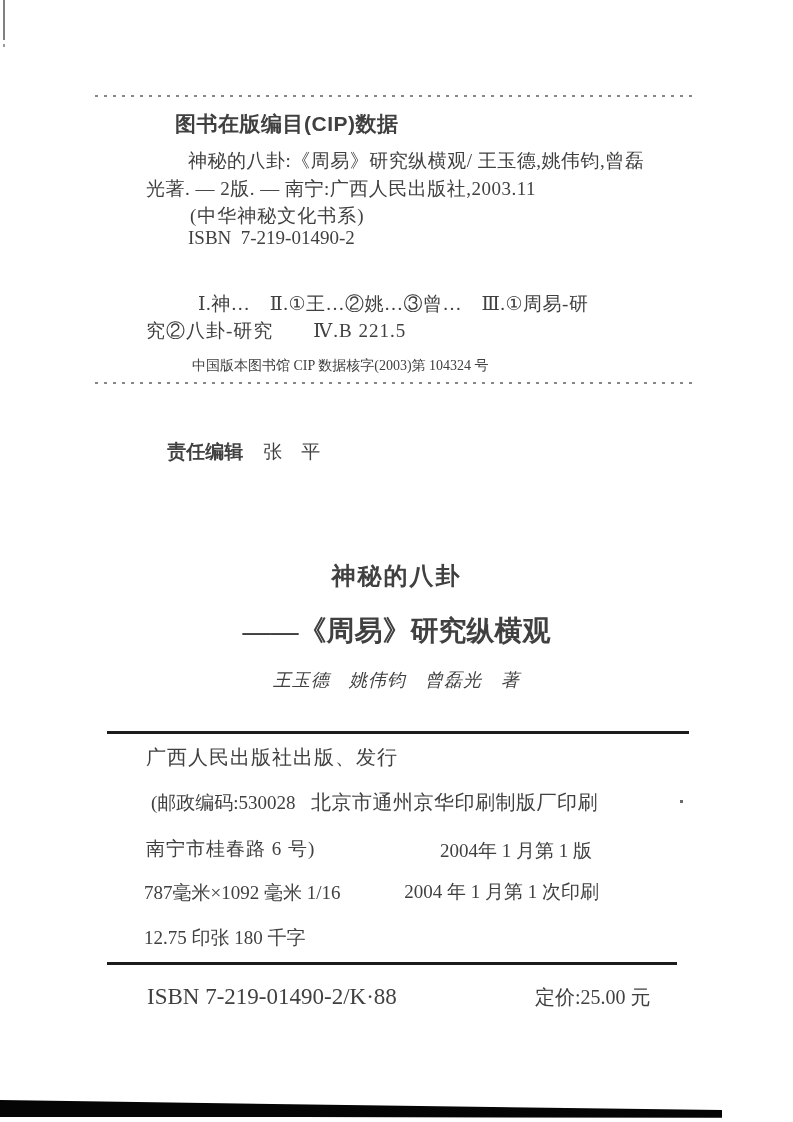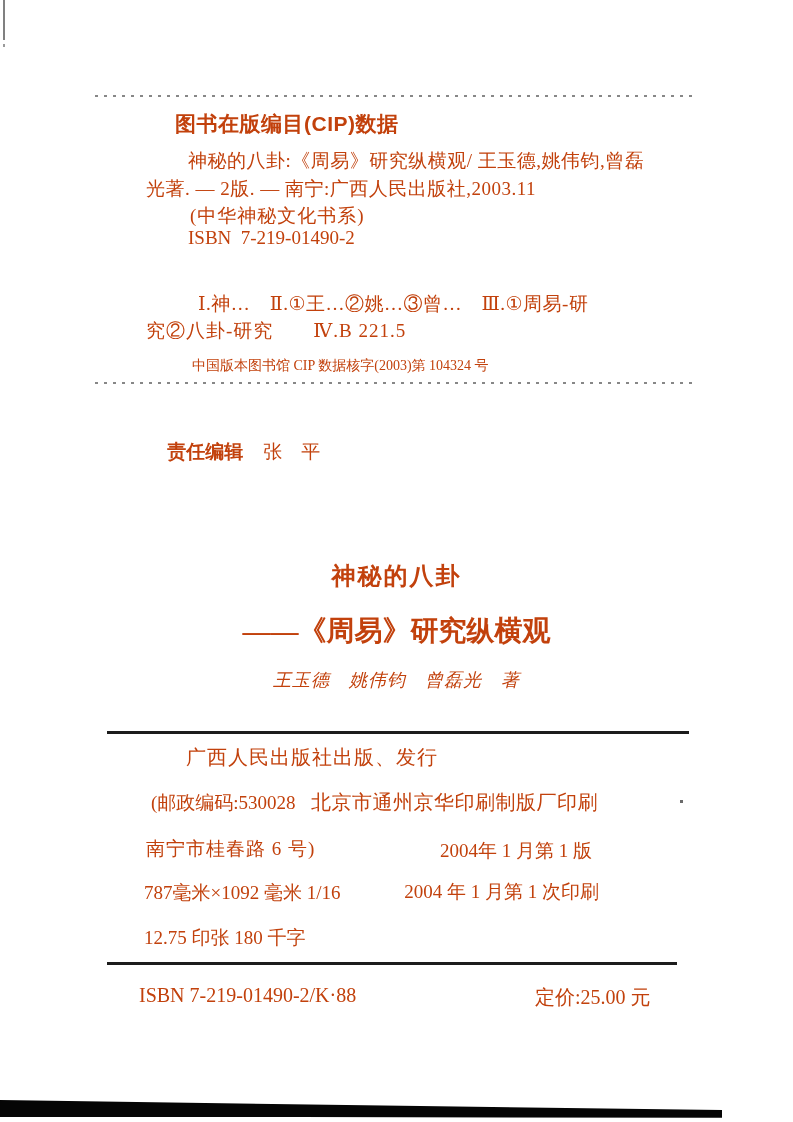--- a/index.html
+++ b/index.html
@@ -3,21 +3,21 @@
 <meta charset="utf-8">
 <style>
   html, body { margin: 0; padding: 0; background: #ffffff; }
   .page {
     position: relative;
     width: 722px;
     height: 1122px;
     background: #ffffff;
     overflow: hidden;
     font-family: "Liberation Serif", "DejaVu Serif", serif;
-    color: #c2410c;
+    color: #404040;
   }
   .abs { position: absolute; white-space: pre; }
   .serif { font-family: "Liberation Serif", "DejaVu Serif", serif; }
   .hei   { font-family: "Liberation Sans", "DejaVu Sans", sans-serif; font-weight: 700; }
   .kai   { font-family: "Liberation Serif", "DejaVu Serif", serif; font-style: italic; }
 
   .dash-line {
     position: absolute;
     height: 2px;
     background: repeating-linear-gradient(90deg, #878787 0 3px, transparent 3px 9px);
@@ -38,30 +38,30 @@
   .record       { left: 192px; top: 357px; font-size: 14px; }
 
   .editor-row   { left: 146px; top: 417px; font-size: 19px; }
   .editor-name  { margin-left: 20px; font-family: "Liberation Serif", "DejaVu Serif", serif; font-weight: 400; }
 
   .centered { left: 0; width: 793px; text-align: center; }
   .main-title   { top: 560px; font-size: 24px; letter-spacing: 2px; }
   .sub-title    { top: 612px; font-size: 28px; font-weight: 600; }
   .authors      { top: 668px; font-size: 18px; letter-spacing: 1px; }
 
-  .publisher    { left: 146px; top: 744px; font-size: 20px; letter-spacing: 1px; margin-left: 40px; }
+  .publisher    { left: 146px; top: 744px; font-size: 20px; letter-spacing: 1px; }
   .postal       { left: 151px; top: 790px; font-size: 19px; }
   .printer      { right: 124px; top: 789px; font-size: 20px; letter-spacing: 0.5px; }
   .address      { left: 146px; top: 836px; font-size: 19px; letter-spacing: 1px; }
   .edition      { right: 130px; top: 838px; font-size: 19px; }
   .format       { left: 144px; top: 880px; font-size: 19px; }
   .printing     { right: 123px; top: 879px; font-size: 19px; }
   .sheets       { left: 144px; top: 925px; font-size: 19px; }
 
-  .isbn2        { left: 139px; top: 984px; font-size: 20px; }
+  .isbn2        { left: 147px; top: 984px; font-size: 23px; }
   .price        { left: 535px; top: 984px; font-size: 20px; }
 
   .artifact-left-line {
     position: absolute; left: 3px; top: 0; width: 2px; height: 40px;
     background: #808080;
   }
   .artifact-left-speck {
     position: absolute; left: 3px; top: 44px; width: 2px; height: 3px;
     background: #9a9a9a;
   }

